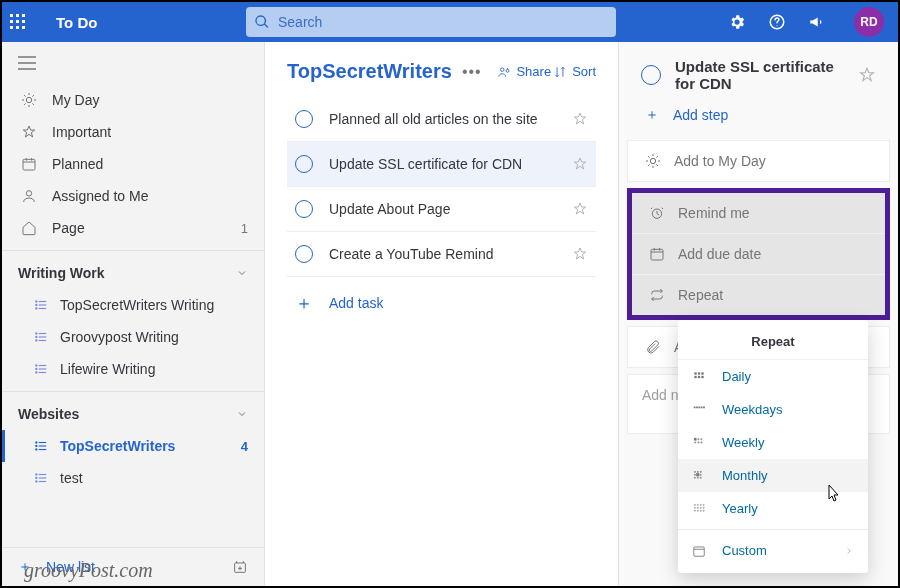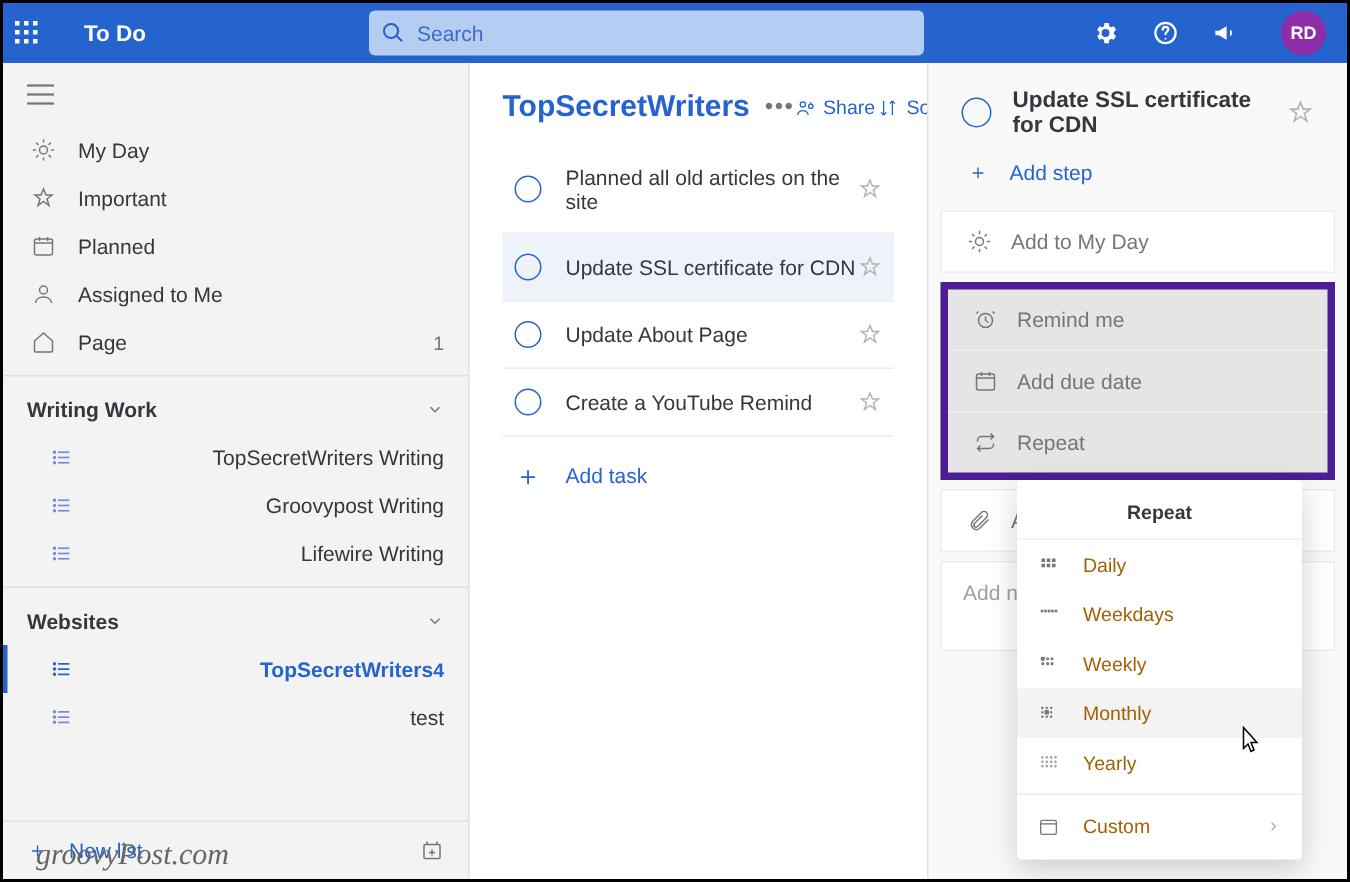--- a/index.html
+++ b/index.html
@@ -11,30 +11,30 @@
 .header .search-wrap { flex: 0 0 370px; height: 30px; background: #b5cdf1; border-radius: 4px; display: flex; align-items: center; padding: 0 8px; }
 .header .search-wrap svg { fill: #2564cf; }
 .header .search-wrap input { flex: 1; background: transparent; border: none; outline: none; font-size: 14px; margin-left: 8px; color: #2564cf; }
 .header .search-wrap input::placeholder { color: #3b6cc7; }
 .header .spacer { flex: 1; }
 .header .hicon { width: 40px; text-align: center; cursor: pointer; }
 .header .avatar { width: 30px; height: 30px; border-radius: 50%; background: #8e2da8; color: #fff; display: flex; align-items: center; justify-content: center; font-size: 12px; font-weight: 600; margin: 0 6px; cursor: pointer; }
 
 .layout { display: flex; height: calc(100% - 40px); }
 
-.sidebar { width: 311px; background: #f3f3f3; border-right: 1px solid #e1e1e1; display: flex; flex-direction: column; font-size: 14px; overflow: hidden; }
+.sidebar { width: 263px; background: #f3f3f3; border-right: 1px solid #e1e1e1; display: flex; flex-direction: column; font-size: 14px; overflow: hidden; }
 .sidebar .hamburger { padding: 14px 16px; color: #666; cursor: pointer; }
 .sidebar .navitem { display: flex; align-items: center; padding: 8px 16px; color: #34373d; cursor: pointer; }
 .sidebar .navitem .icn { width: 22px; display: flex; align-items: center; justify-content: center; color: #767678; }
 .sidebar .navitem .lbl { margin-left: 12px; flex: 1; }
 .sidebar .navitem .cnt { color: #767678; font-size: 13px; }
 .sidebar .group-hdr { display: flex; align-items: center; padding: 8px 16px; font-weight: 600; font-size: 14px; color: #34373d; cursor: pointer; }
 .sidebar .group-hdr .gname { flex: 1; }
 .sidebar .group-hdr .chev { color: #767678; }
-.sidebar .li { display: flex; align-items: center; padding: 8px 16px 8px 30px; color: #34373d; cursor: pointer; position: relative; text-align: right; }
+.sidebar .li { display: flex; align-items: center; padding: 8px 16px 8px 30px; color: #34373d; cursor: pointer; position: relative; }
 .sidebar .li .bullet { width: 18px; display: flex; align-items: center; justify-content: center; color: #788cde; }
 .sidebar .li .lbl { margin-left: 10px; flex: 1; }
 .sidebar .li .cnt { color: #767678; font-size: 13px; }
 .sidebar .li.active { color: #2564cf; font-weight: 600; }
 .sidebar .li.active::before { content: ''; position: absolute; left: 0; top: 0; bottom: 0; width: 3px; background: #2564cf; }
 .sidebar .li.active .bullet { color: #2564cf; }
 .sidebar .li.active .cnt { color: #2564cf; font-weight: 600; }
 .sidebar .sep { height: 1px; background: #e1e1e1; margin: 6px 0; }
 .sidebar .bottom { margin-top: auto; border-top: 1px solid #e1e1e1; display: flex; align-items: center; padding: 10px 16px; color: #2564cf; cursor: pointer; }
 .sidebar .bottom .lbl { margin-left: 14px; flex: 1; font-size: 14px; }
@@ -66,21 +66,21 @@
 .detail .addstep { color: #2564cf; border: none; background: transparent; padding: 0 14px 10px 14px; }
 .detail .stack { background: #e5e5e5; border: 5px solid #4c1d95; margin: 0 8px; }
 .detail .stack .row { padding: 12px 14px; color: #767678; display: flex; align-items: center; cursor: pointer; border-bottom: 1px solid #f0f0f0; }
 .detail .stack .row:last-child { border-bottom: none; }
 .detail .stack .row .icn { width: 22px; display: flex; align-items: center; justify-content: center; }
 .detail .stack .row .txt { margin-left: 10px; flex: 1; }
 .detail .note { background: #fff; border: 1px solid #ececec; margin: 0 8px; padding: 12px 14px; color: #a0a0a0; min-height: 60px; }
 
 .popup { position: absolute; right: 30px; top: 318px; width: 190px; background: #fff; box-shadow: 0 6px 20px rgba(0,0,0,0.18); border-radius: 3px; padding: 6px 0; font-size: 13px; z-index: 100; }
 .popup .ptitle { text-align: center; font-weight: 600; color: #34373d; padding: 8px 0 10px 0; border-bottom: 1px solid #f0f0f0; }
-.popup .pitem { display: flex; align-items: center; padding: 9px 14px; color: #a16207; cursor: pointer; }
+.popup .pitem { display: flex; align-items: center; padding: 9px 14px; color: #0369a1; cursor: pointer; }
 .popup .pitem:hover, .popup .pitem.hl { background: #f3f3f3; }
 .popup .pitem .icn { width: 22px; color: #767678; display: flex; align-items: center; }
 .popup .pitem .txt { margin-left: 8px; flex: 1; }
 .popup .pitem .chev { color: #aaa; }
 .popup .sep { height: 1px; background: #ececec; margin: 4px 0; }
 
 .watermark { position: absolute; left: 22px; bottom: 4px; font-family: Georgia, serif; font-style: italic; font-size: 20px; color: #666; pointer-events: none; }
 
 .cursor { position: absolute; right: 56px; top: 482px; z-index: 200; pointer-events: none; }
 

